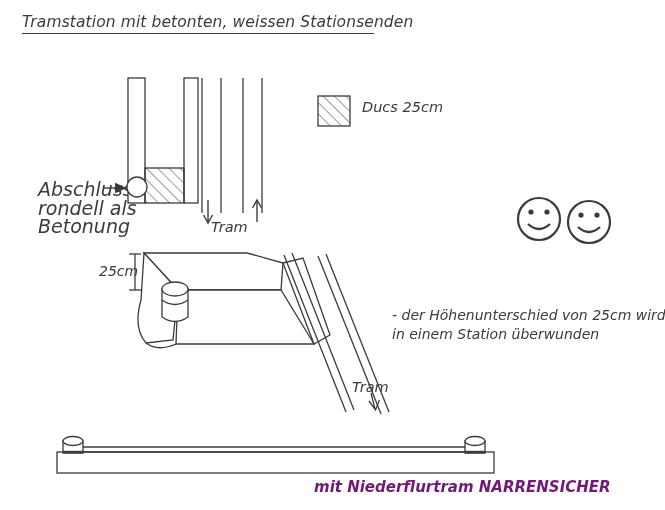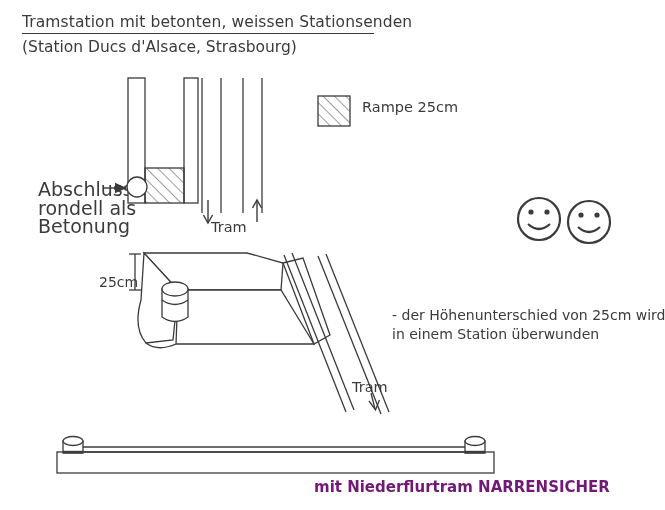--- a/index.html
+++ b/index.html
@@ -17,20 +17,21 @@
     height: 510px;
     background: #ffffff;
     overflow: hidden;
   }
   .txt {
     position: absolute;
     white-space: pre;
     color: #3b3b3b;
     font-family: "DejaVu Sans", sans-serif;
     line-height: 1.18;
+    font-style: italic;
   }
   #title-main {
     left: 22px;
     top: 13px;
     font-size: 15.5px;
     letter-spacing: 0.1px;
   }
   #title-underline {
     position: absolute;
     left: 22px;
@@ -62,21 +63,20 @@
   }
   #label-tram-plan {
     left: 211px;
     top: 219px;
     font-size: 14.5px;
   }
   #label-25cm {
     left: 99px;
     top: 263px;
     font-size: 14px;
-    margin-top: 11px;
   }
   #label-rampe {
     left: 202px;
     top: 300px;
     font-size: 14.5px;
   }
   #label-note {
     left: 392px;
     top: 306px;
     font-size: 14px;
@@ -102,23 +102,22 @@
     height: 510px;
   }
 </style>
 </head>
 <body>
 
 <div id="page">
 
   <div class="txt" id="title-main">Tramstation mit betonten, weissen Stationsenden</div>
   <div id="title-underline"></div>
-  <div class="txt" id="title-sub">(Station Ducs d'Alsace, Strasbourg)</div>
-
-  <div class="txt" id="legend-ramp-label">Rampe 25cm</div>
+
+  <div class="txt" id="legend-ramp-label">Ducs 25cm</div>
 
   <div class="txt" id="label-abschluss">Abschluss
 rondell als
 Betonung</div>
   <div class="txt" id="label-tram-plan">Tram</div>
 
   <div class="txt" id="label-25cm">25cm</div>
   <div class="txt" id="label-rampe">Rampe</div>
   <div class="txt" id="label-tram-persp">Tram</div>
 

